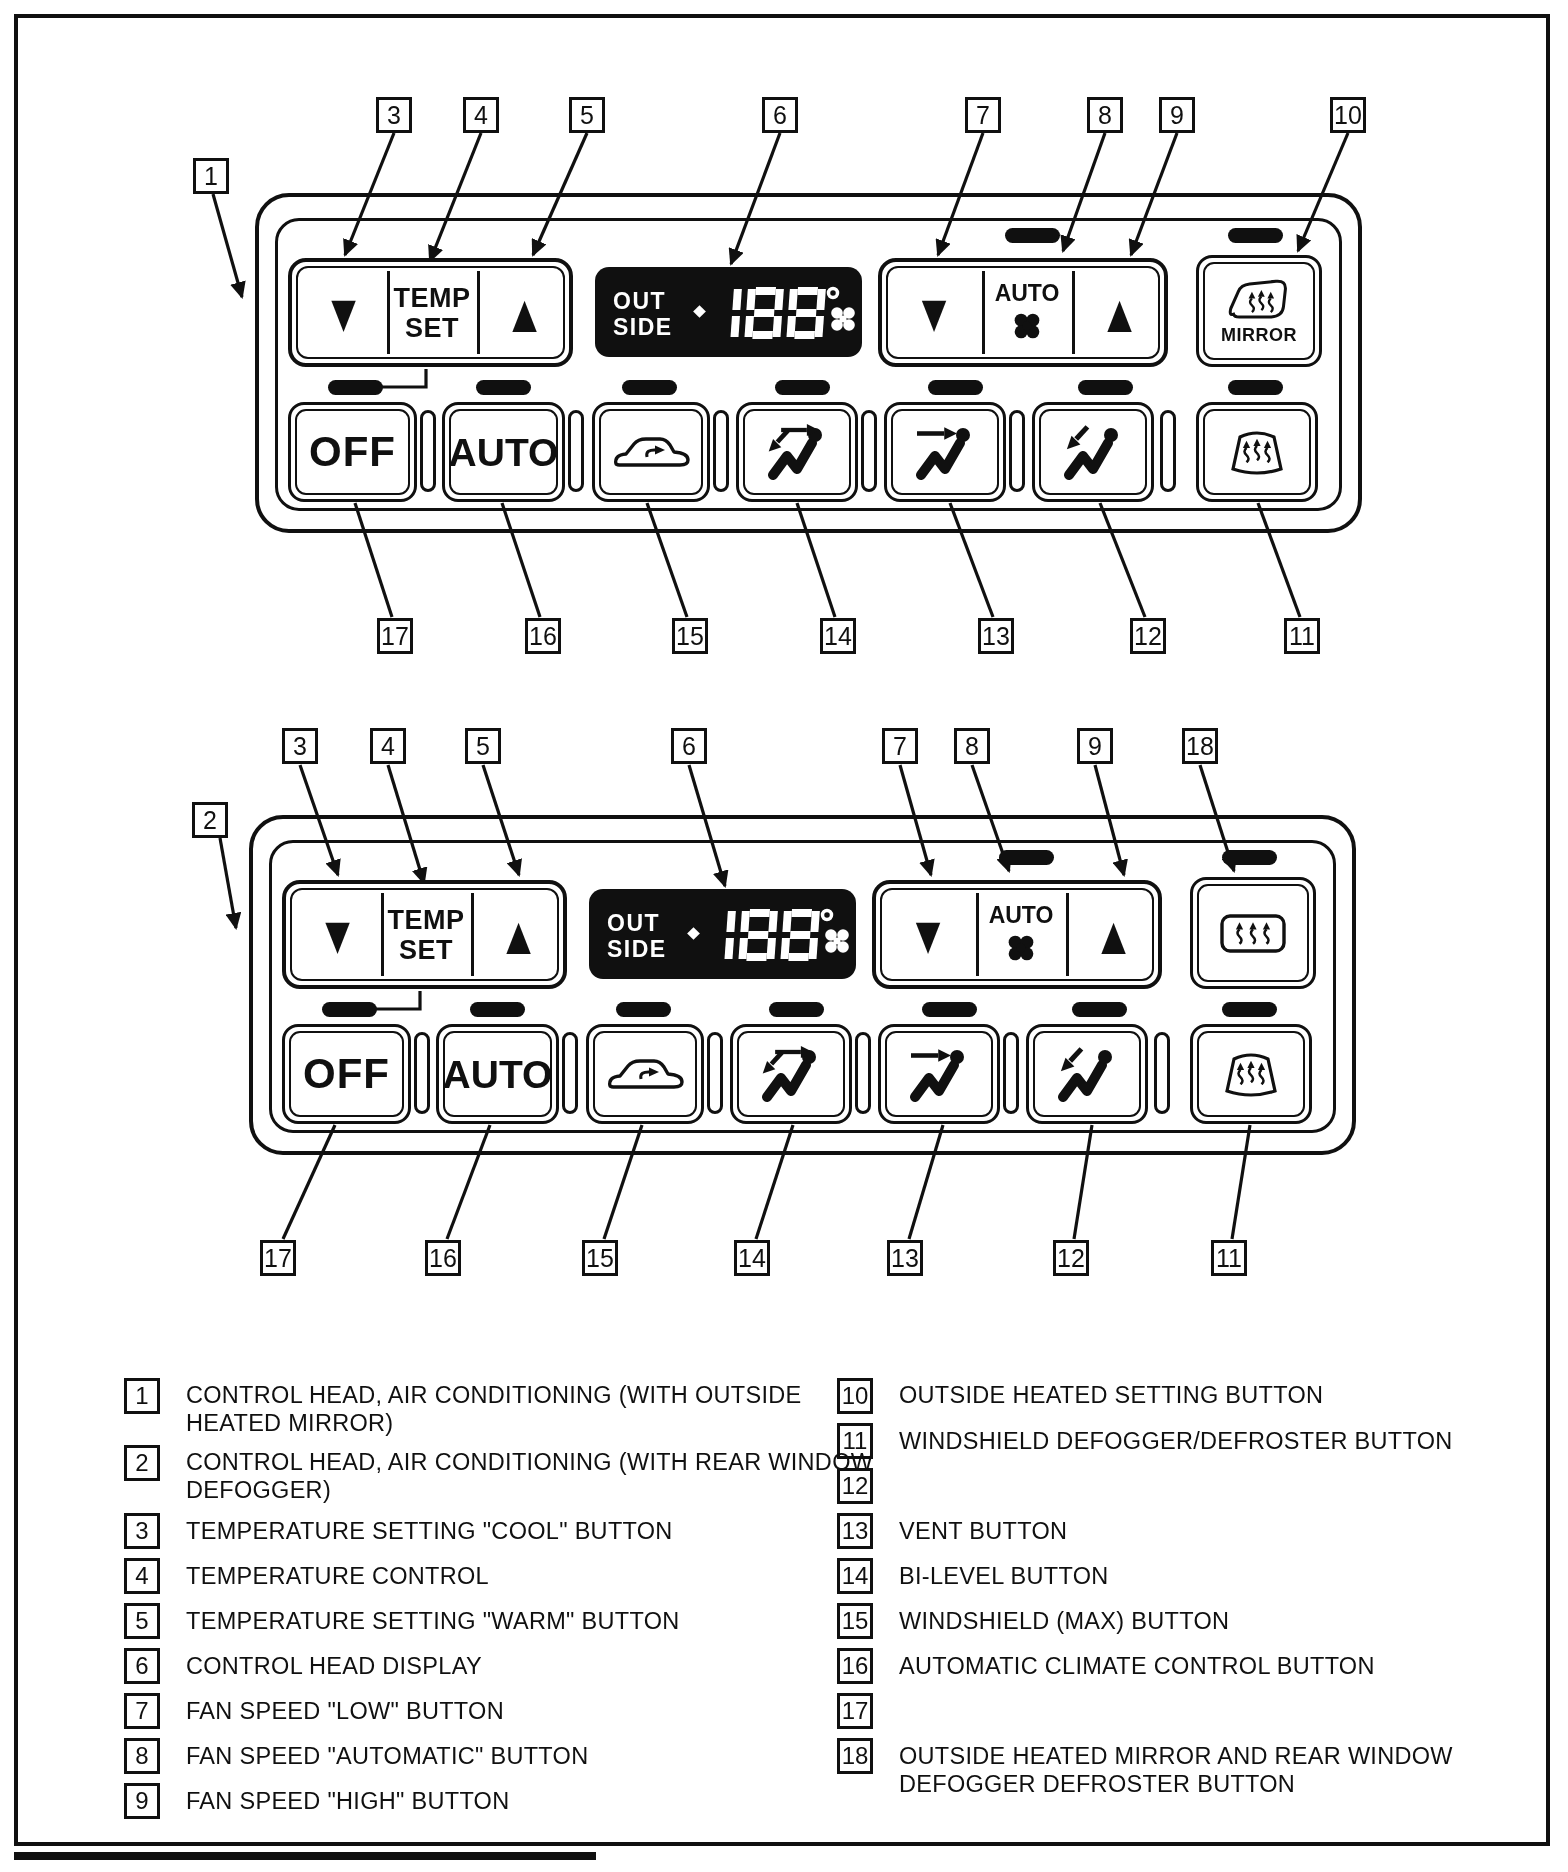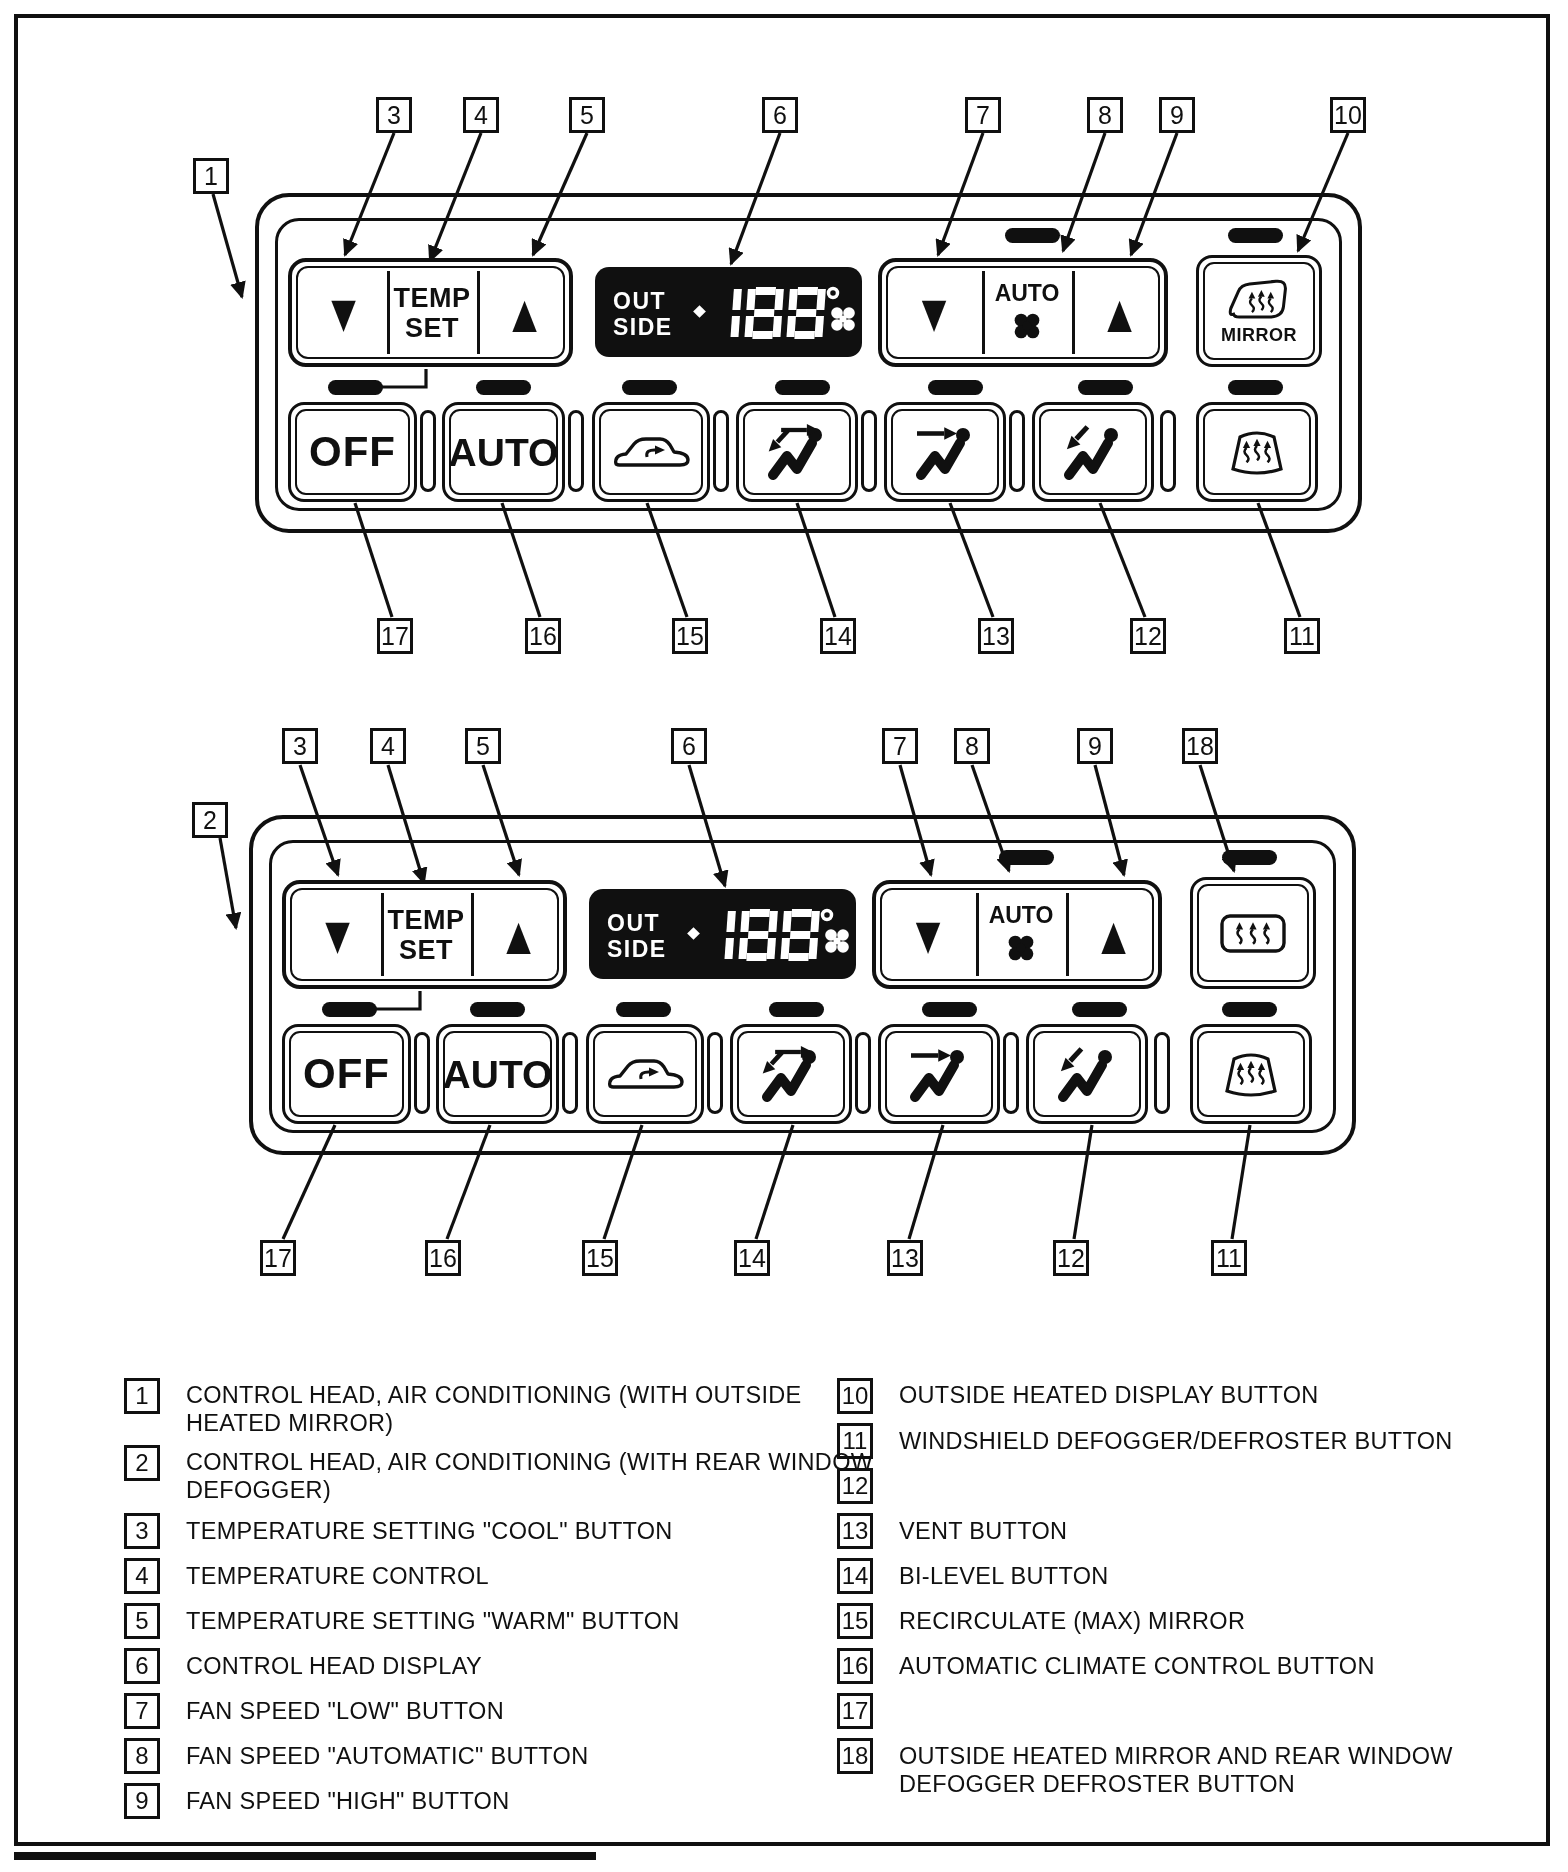--- a/index.html
+++ b/index.html
@@ -465,29 +465,29 @@
   <div class="legend-num" style="left:124px;top:1648px">6</div>
   <div class="legend-text" style="left:186px;top:1652px;width:700px">CONTROL HEAD DISPLAY</div>
   <div class="legend-num" style="left:124px;top:1693px">7</div>
   <div class="legend-text" style="left:186px;top:1697px;width:700px">FAN SPEED "LOW" BUTTON</div>
   <div class="legend-num" style="left:124px;top:1738px">8</div>
   <div class="legend-text" style="left:186px;top:1742px;width:700px">FAN SPEED "AUTOMATIC" BUTTON</div>
   <div class="legend-num" style="left:124px;top:1783px">9</div>
   <div class="legend-text" style="left:186px;top:1787px;width:700px">FAN SPEED "HIGH" BUTTON</div>
 
   <div class="legend-num" style="left:837px;top:1378px">10</div>
-  <div class="legend-text" style="left:899px;top:1381px;width:600px">OUTSIDE HEATED DISPLAY BUTTON</div>
+  <div class="legend-text" style="left:899px;top:1381px;width:600px">OUTSIDE HEATED SETTING BUTTON</div>
   <div class="legend-num" style="left:837px;top:1423px">11</div>
   <div class="legend-text" style="left:899px;top:1427px;width:600px">WINDSHIELD DEFOGGER/DEFROSTER BUTTON</div>
   <div class="legend-num" style="left:837px;top:1468px">12</div>
   <div class="legend-num" style="left:837px;top:1513px">13</div>
   <div class="legend-text" style="left:899px;top:1517px;width:600px">VENT BUTTON</div>
   <div class="legend-num" style="left:837px;top:1558px">14</div>
   <div class="legend-text" style="left:899px;top:1562px;width:600px">BI-LEVEL BUTTON</div>
   <div class="legend-num" style="left:837px;top:1603px">15</div>
-  <div class="legend-text" style="left:899px;top:1607px;width:600px">RECIRCULATE (MAX) MIRROR</div>
+  <div class="legend-text" style="left:899px;top:1607px;width:600px">WINDSHIELD (MAX) BUTTON</div>
   <div class="legend-num" style="left:837px;top:1648px">16</div>
   <div class="legend-text" style="left:899px;top:1652px;width:600px">AUTOMATIC CLIMATE CONTROL BUTTON</div>
   <div class="legend-num" style="left:837px;top:1693px">17</div>
   <div class="legend-num" style="left:837px;top:1738px">18</div>
   <div class="legend-text" style="left:899px;top:1742px;width:600px">OUTSIDE HEATED MIRROR AND REAR WINDOW
 DEFOGGER DEFROSTER BUTTON</div>
 </div>
 
 </body></html>

